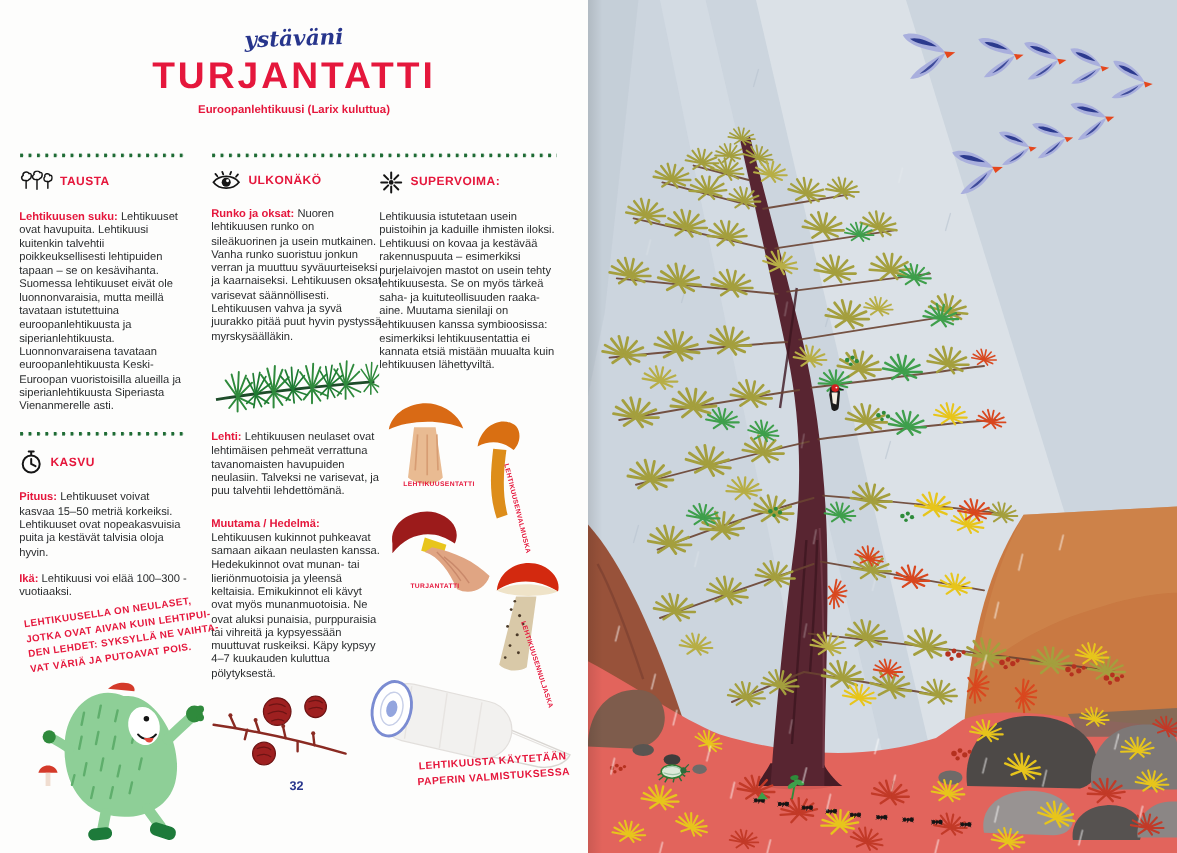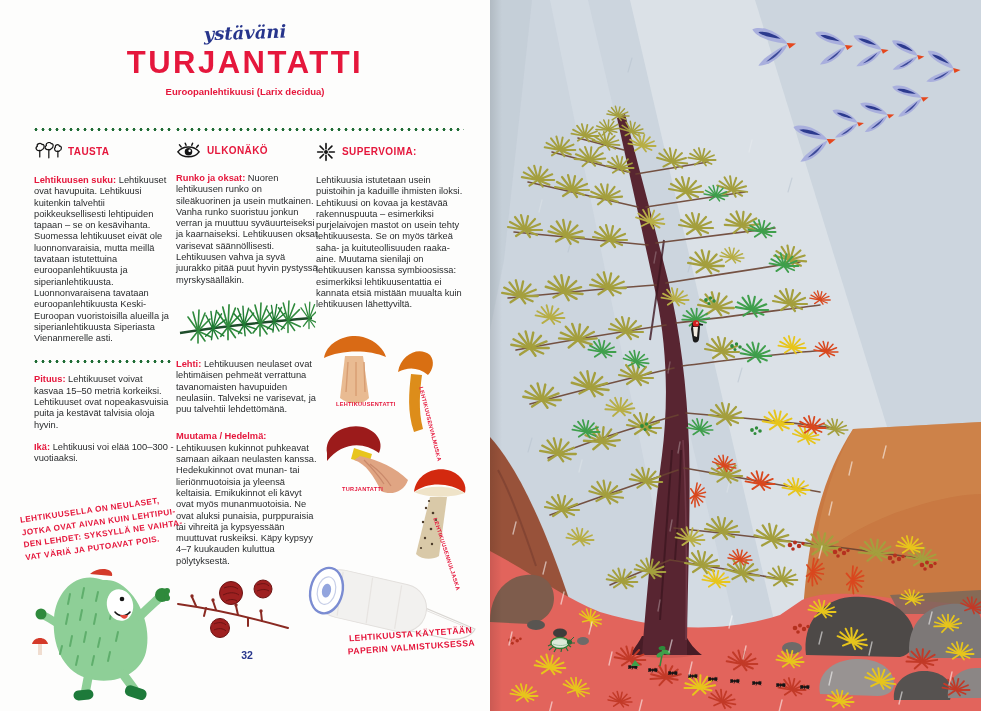--- a/index.html
+++ b/index.html
@@ -10,21 +10,21 @@
   .page-right::before{content:"";position:absolute;left:0;top:0;width:12px;height:100%;
           background:linear-gradient(90deg,rgba(0,0,0,.10),rgba(0,0,0,0));z-index:9;pointer-events:none;}
   
   .hdr{position:absolute;left:0;top:22px;width:490px;text-align:center;}
   .pretitle{font-family:"DejaVu Serif",serif;font-style:italic;font-weight:bold;
           color:#27358c;font-size:18px;transform:rotate(-2deg);}
   .title{margin:2px 0 4px;color:#e5173c;font-size:31px;font-weight:bold;letter-spacing:2.5px;}
   .subtitle{color:#e5173c;font-size:9.5px;font-weight:bold;line-height:13px;}
   
   .col{position:absolute;top:128px;font-size:9.3px;line-height:11.3px;}
-  .col1{left:34px;width:140px;}
+  .col1{left:16px;width:140px;}
   .col2{left:176px;width:142px;}
   .col3{left:316px;width:148px;}
   .dots{height:3px;margin-bottom:11px;
         background-image:radial-gradient(circle at 2px 1.5px,#1e6b34 1.4px,transparent 1.6px);
         background-size:7px 3px;background-repeat:repeat-x;}
   .sec-head{display:flex;align-items:center;gap:6px;color:#e5173c;font-weight:bold;
         font-size:10px;letter-spacing:.4px;margin:2px 0 13px;}
   .sec-head svg{flex:0 0 auto;}
   p{margin:0 0 11px;}
   .lead{color:#e5173c;font-weight:bold;margin-top:12px;}
@@ -44,38 +44,48 @@
 </head>
 <body>
 
 <div class="spread">
 
   <div class="page-left">
 
     <div class="hdr">
       <div class="pretitle">ystäväni</div>
       <div class="title">TURJANTATTI</div>
-      <div class="subtitle">Euroopanlehtikuusi (Larix decidua)</div>
+      <div class="subtitle">Euroopanlehtikuusi (Larix kuluttua)</div>
     </div>
 
     <div class="col col1">
       <div class="dots"></div>
       <div class="sec-head">
         <svg width="28" height="20" viewBox="0 0 34 24">
           <g stroke="#151515" stroke-width="1.5" fill="none" stroke-linecap="round">
             <path d="M7,18 V10 M7,10 C3,11 1,7 4,5 C3,2 8,0 10,3 C13,2 13,8 10,9 C9,10.5 8,10.5 7,10 Z"></path>
             <path d="M18,19 V9 M18,9 C14,10 12,6 15,4 C14,1 19,-1 21,2 C24,1 24,7 21,8 C20,9.5 19,9.5 18,9 Z"></path>
             <path d="M29,18 V11 M29,11 C25,12 24,8 26,6 C25,3 30,2 31,5 C34,4 34,10 31,10.5 C30,11.5 29.5,11.5 29,11 Z"></path>
           </g>
         </svg>
         <span>TAUSTA</span>
       </div>
       <p><b class="lead">Lehtikuusen suku:</b> <span>Lehtikuuset ovat havupuita. Lehtikuusi kuitenkin talvehtii poikkeuksellisesti lehtipuiden tapaan – se on kesävihanta. Suomessa lehtikuuset eivät ole luonnonvaraisia, mutta meillä tavataan istutettuina euroopanlehtikuusta ja siperianlehtikuusta. Luonnonvaraisena tavataan euroopanlehtikuusta Keski-Euroopan vuoristoisilla alueilla ja siperianlehtikuusta Siperiasta Vienanmerelle asti.</span></p>
 
       <div class="dots sec-gap"></div>
+      <div class="sec-head">
+        <svg width="20" height="22" viewBox="0 0 24 26">
+          <g stroke="#151515" stroke-width="2" fill="none" stroke-linecap="round">
+            <circle cx="12" cy="15" r="8.5"></circle>
+            <path d="M12 10 v5 l4.3 2.2"></path>
+            <path d="M9.5 2.5 h5 M12 2.5 v3"></path>
+          </g>
+        </svg>
+        <span>KASVU</span>
+      </div>
       <p><b class="lead">Pituus:</b> <span>Lehtikuuset voivat kasvaa 15–50 metriä korkeiksi. Lehtikuuset ovat nopeakasvuisia puita ja kestävät talvisia oloja hyvin.</span></p>
       <p><b class="lead">Ikä:</b> <span>Lehtikuusi voi elää 100–300 -vuotiaaksi.</span></p>
     </div>
 
     <div class="col col2">
       <div class="dots"></div>
       <div class="sec-head">
         <svg width="25" height="18" viewBox="0 0 30 22">
           <g stroke="#151515" stroke-width="1.8" fill="none">
             <path d="M2,12 C8,4 22,4 28,12 C22,20 8,20 2,12 Z"></path>

